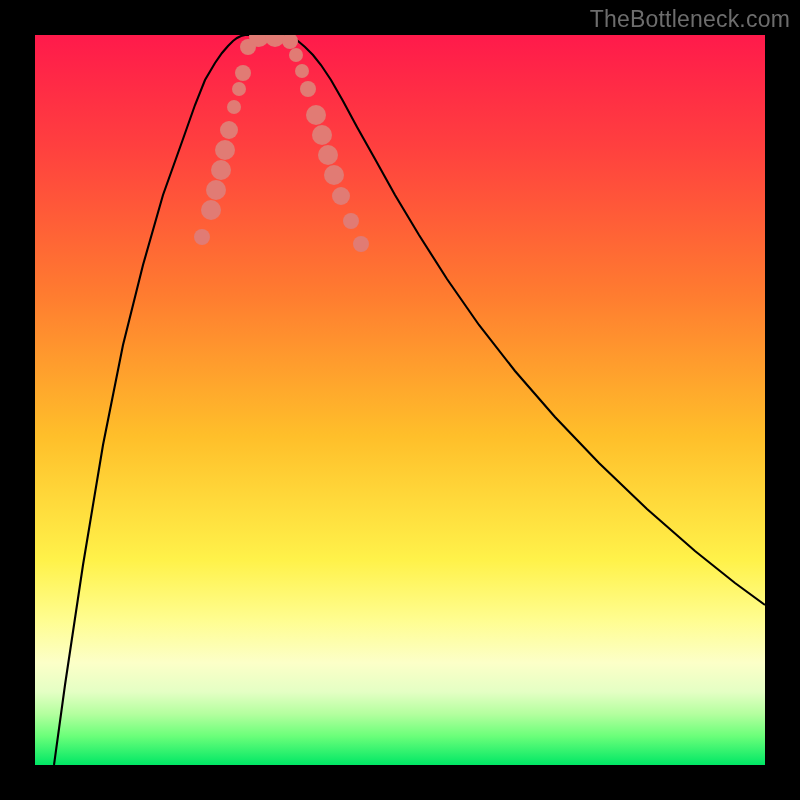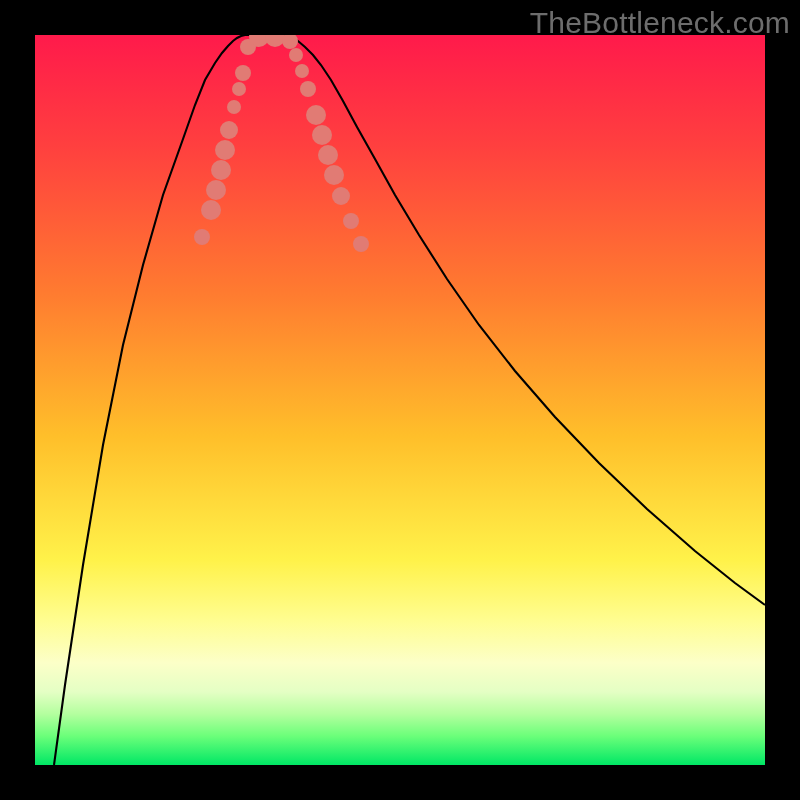--- a/index.html
+++ b/index.html
@@ -30,21 +30,21 @@
       #b4ff9f 93%,
       #6cff7a 96%,
       #00e765 100%
     );
   }
   .watermark {
     position: absolute;
     top: 6px;
     right: 10px;
     color: #6d6d6d;
-    font-size: 30px;
+    font-size: 23px;
     font-weight: 500;
     letter-spacing: 0.2px;
     z-index: 5;
   }
   .plot-layer {
     position: absolute;
     left: 0;
     top: 0;
     width: 730px;
     height: 730px;

